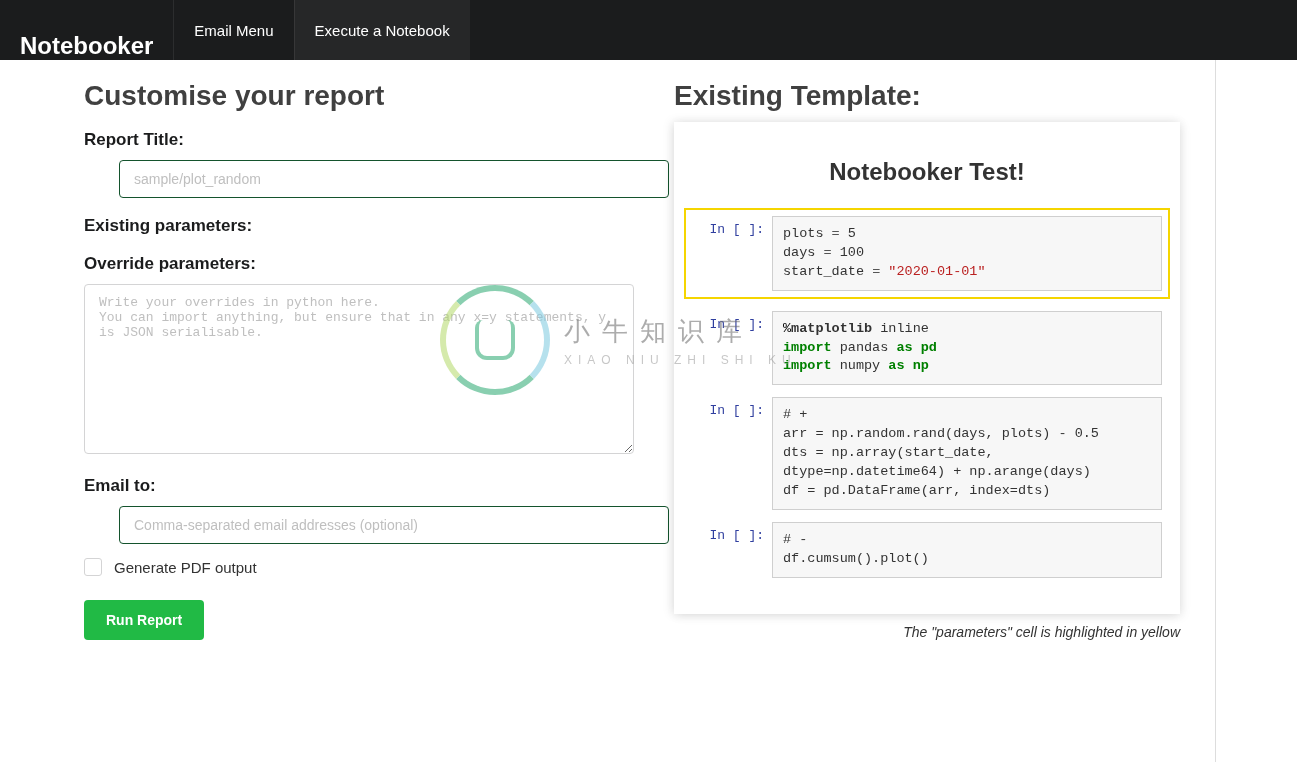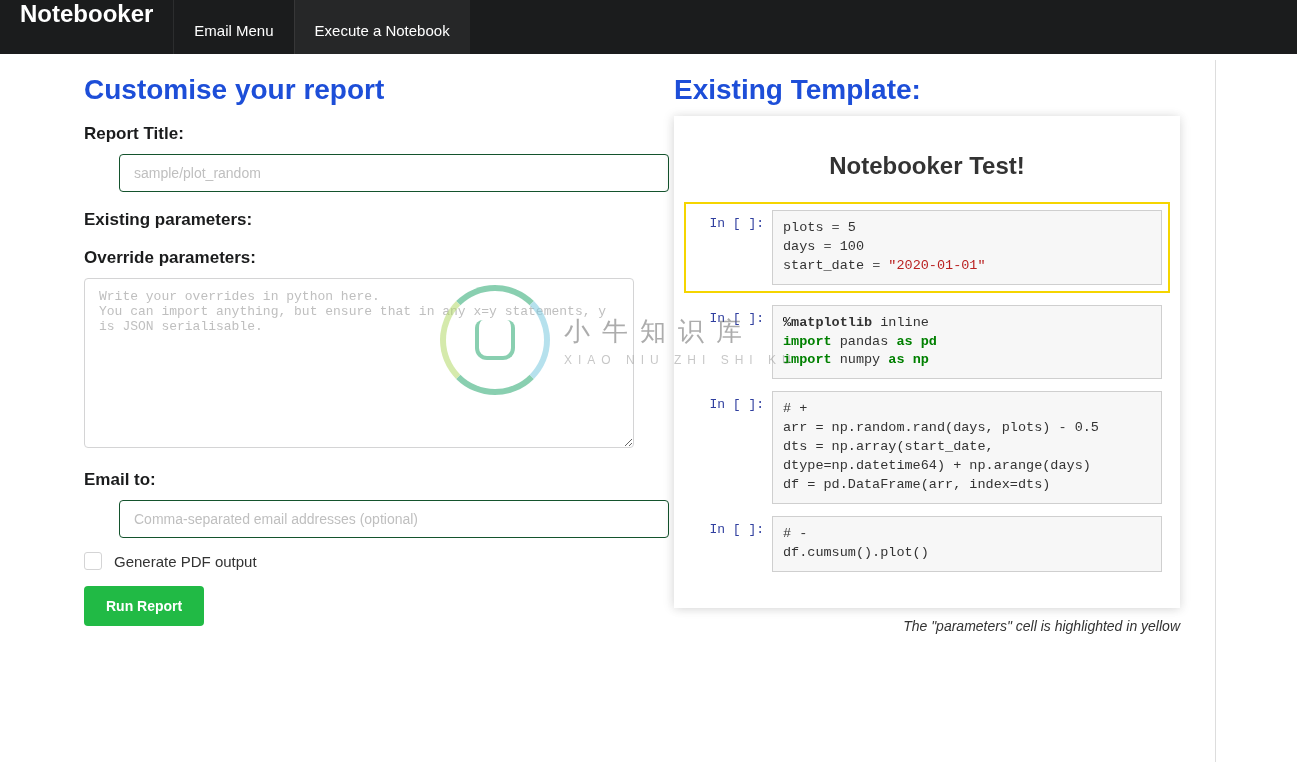--- a/index.html
+++ b/index.html
@@ -1,34 +1,34 @@
 <!DOCTYPE html>
 <html><head>
 <meta charset="utf-8">
 <style>
 * { box-sizing: border-box; margin: 0; padding: 0; }
 body { font-family: -apple-system, BlinkMacSystemFont, "Segoe UI", Helvetica, Arial, sans-serif; background: #fff; color: #333; }
-.navbar { background: #1b1c1d; height: 54px; display: flex; align-items: flex-start; }
+.navbar { background: #1b1c1d; height: 60px; display: flex; align-items: flex-end; }
 .brand { color: #fff; font-size: 24px; font-weight: 700; padding: 0 20px; }
 .nav-link { color: #fff; padding: 0 20px; height: 60px; display: flex; align-items: center; cursor: pointer; border-left: 1px solid rgba(255,255,255,0.08); font-size: 15px; }
 .nav-link.active { background: rgba(255,255,255,0.05); }
 .container { display: flex; gap: 40px; padding: 20px 40px 20px 84px; max-width: 1220px; }
 .left { flex: 0 0 550px; }
 .right { flex: 1; }
-h1 { font-size: 28px; font-weight: 700; margin-bottom: 6px; color: #1d4ed8; }
+h1 { font-size: 28px; font-weight: 700; margin-bottom: 6px; color: #404040; }
 h3 { font-size: 17px; font-weight: 700; margin-top: 18px; margin-bottom: 10px; color: #1b1c1d; }
 .input { width: 100%; border: 1px solid #14532d; border-radius: 4px; padding: 10px 14px; font-size: 14px; color: #333; font-family: inherit; margin-left: 35px; }
 .input::placeholder { color: #bfbfbf; }
 .textarea { width: 100%; height: 170px; border: 1px solid #d4d4d5; border-radius: 4px; padding: 10px 14px; font-family: "Consolas","Courier New",monospace; font-size: 13px; color: #333; resize: both; }
 .textarea::placeholder { color: #bfbfbf; }
 .codeblock { font-family: "Consolas","Courier New",monospace; font-size: 13.5px; white-space: pre; line-height: 1.5; margin-top: 4px; }
 .checkbox-row { display: flex; align-items: center; gap: 12px; margin-top: 14px; }
 .checkbox { width: 18px; height: 18px; border: 1px solid #d4d4d5; border-radius: 3px; cursor: pointer; }
 .checkbox-label { font-size: 15px; color: #333; }
-.btn { background: #21ba45; color: #fff; border: none; border-radius: 4px; padding: 12px 22px; font-size: 14px; font-weight: 700; cursor: pointer; margin-top: 16px; }
+.btn { background: #21ba45; color: #fff; border: none; border-radius: 4px; padding: 12px 22px; font-size: 14px; font-weight: 700; cursor: pointer; margin-top: 24px; }
 .notebook-panel { background: #fff; box-shadow: -2px 0 10px rgba(0,0,0,0.1), 2px 2px 10px rgba(0,0,0,0.08); padding: 24px 18px; margin-top: 10px; }
 .notebook-title { text-align: center; font-size: 24px; font-weight: 700; margin: 12px 0 22px; font-family: Arial, sans-serif; }
 .cell-row { display: flex; margin-bottom: 12px; }
 .cell-row.highlighted { border: 2px solid #f5d500; padding: 6px; margin-left: -8px; margin-right: -8px; }
 .prompt { flex: 0 0 80px; text-align: right; font-family: "Consolas","Courier New",monospace; font-size: 13px; color: #303F9F; padding: 6px 8px 0 0; }
 .cell-content { flex: 1; border: 1px solid #cfcfcf; background: #f7f7f7; padding: 8px 10px; font-family: "Consolas","Courier New",monospace; font-size: 13.5px; line-height: 1.4; white-space: pre-wrap; word-break: break-word; }
 .tok-kw { color: #008000; font-weight: 700; }
 .tok-str { color: #BA2121; }
 .tok-magic { color: #000; }
 .tok-magicname { font-weight: 700; text-align: center; }

